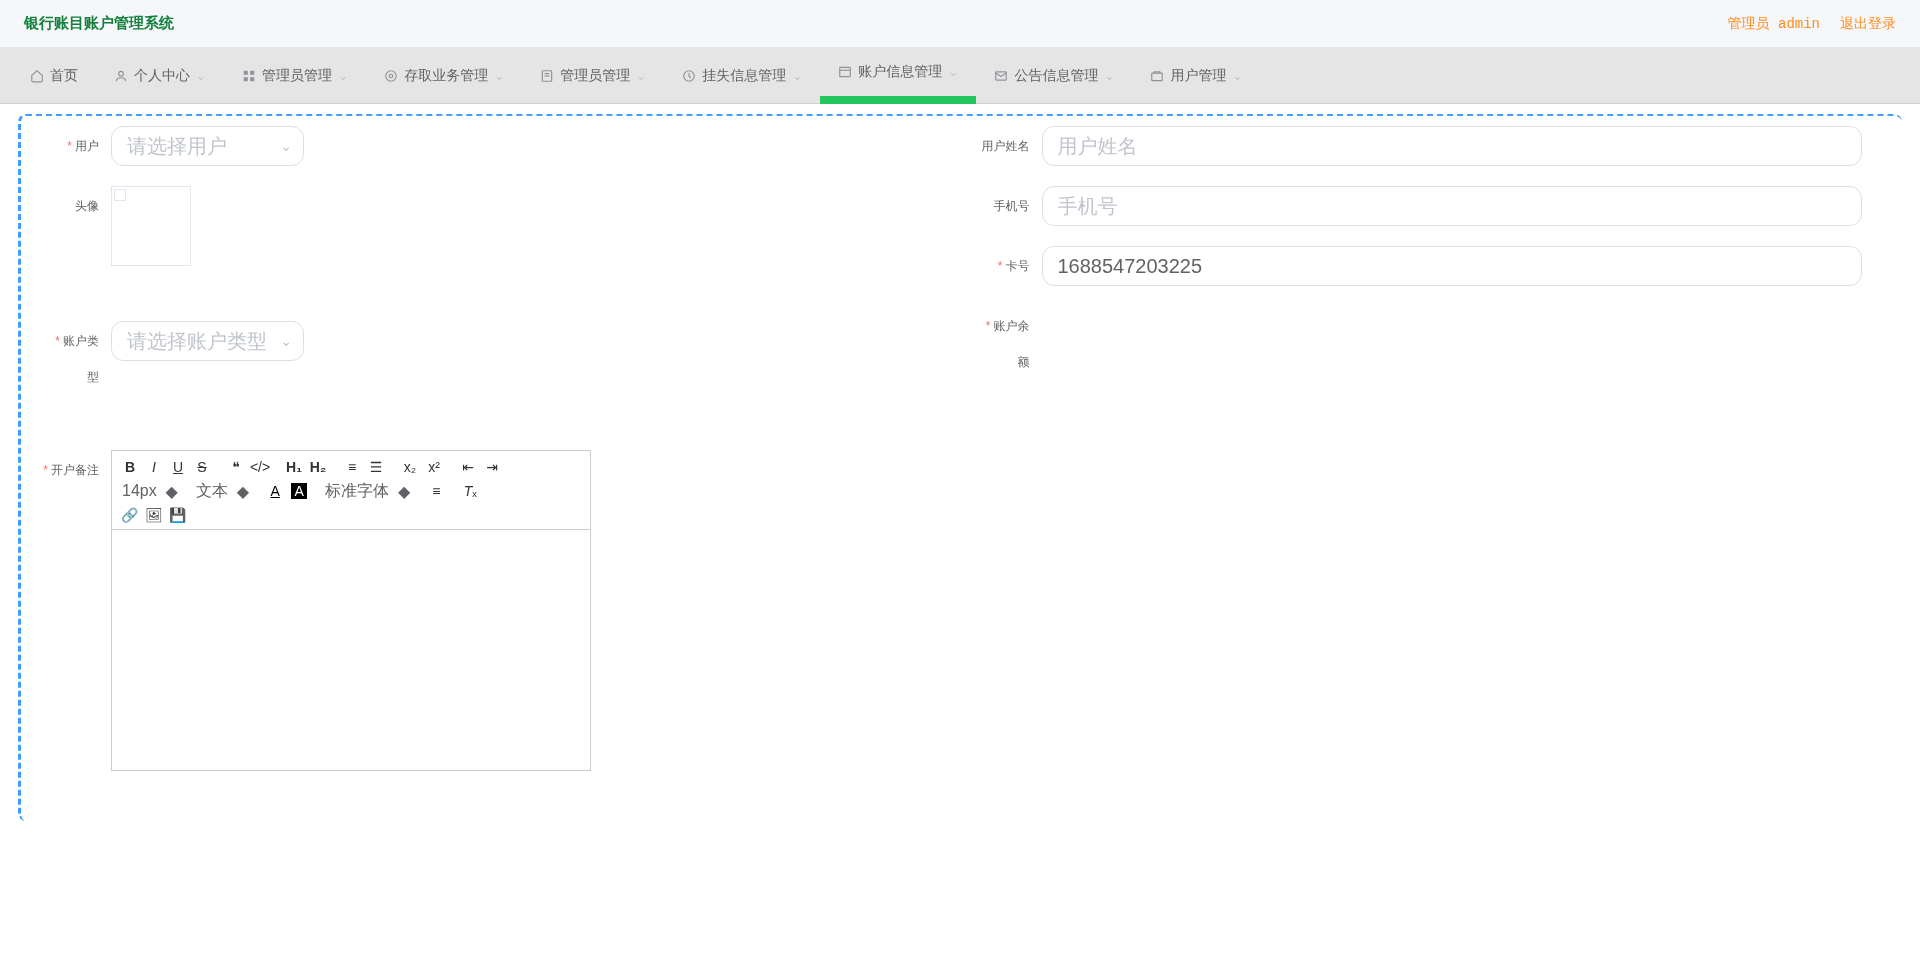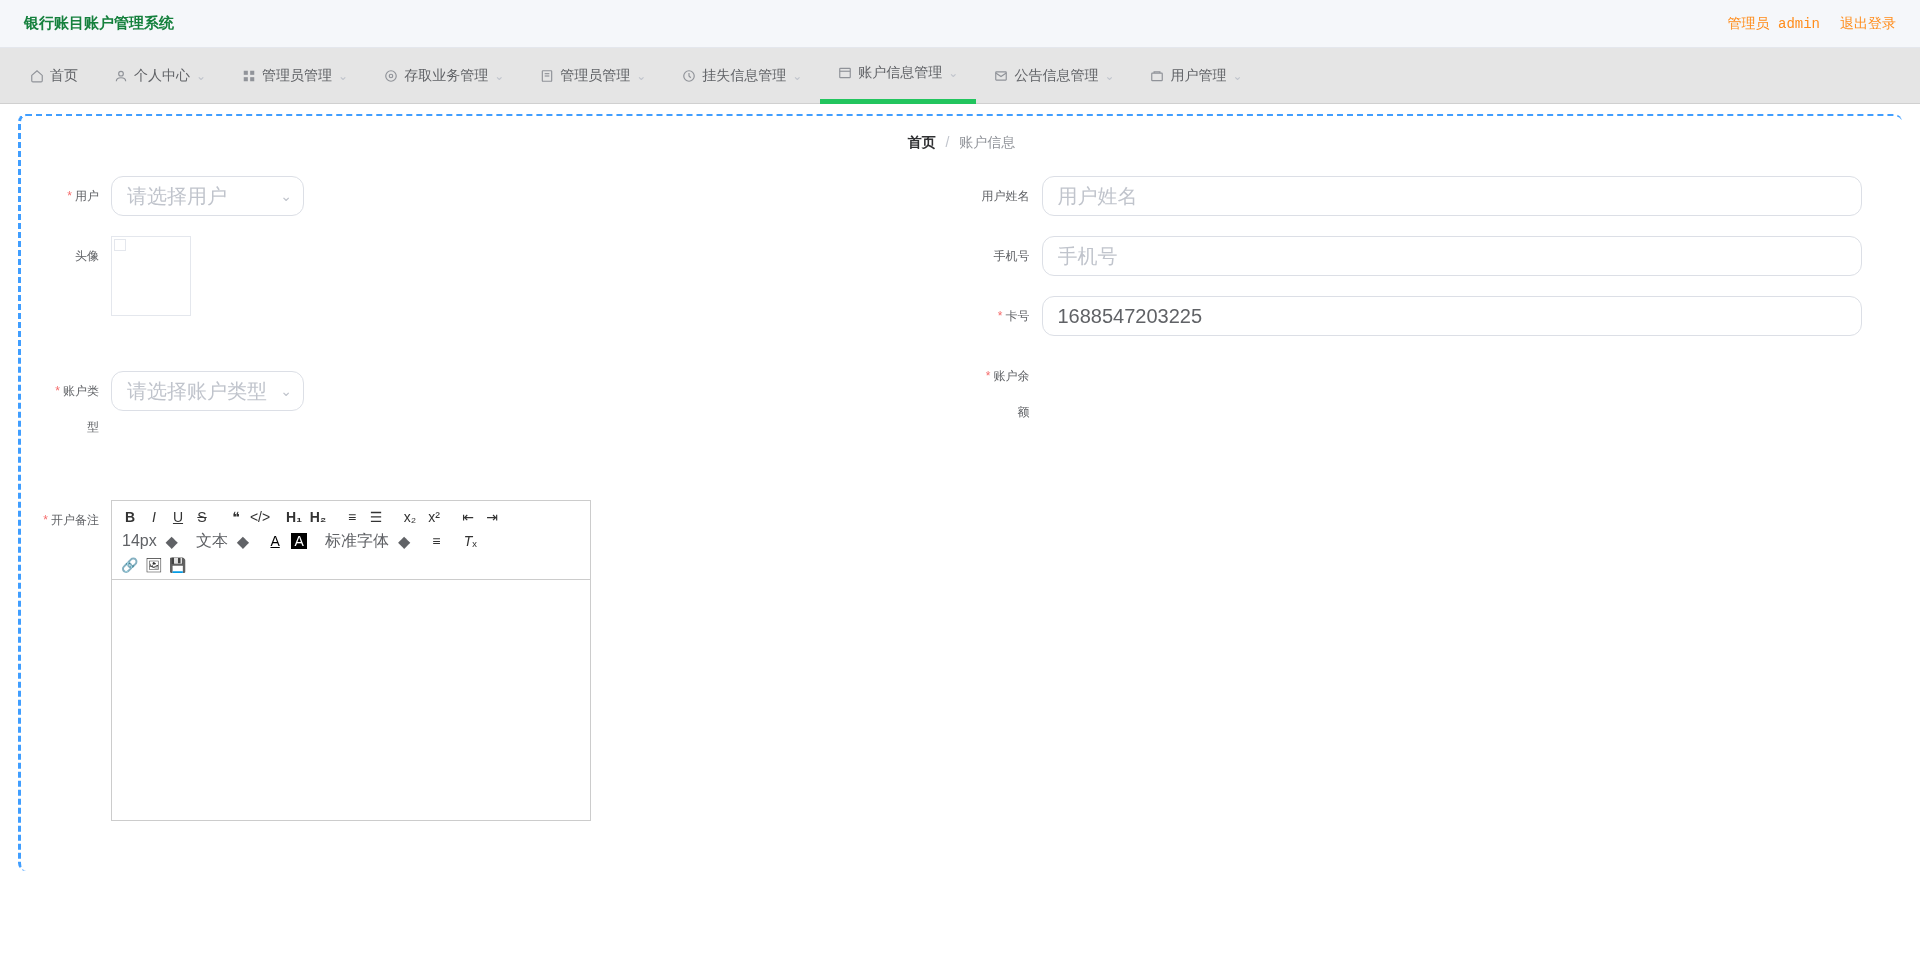--- a/index.html
+++ b/index.html
@@ -50,21 +50,21 @@
       display: flex;
       align-items: center;
       padding: 0 18px;
       height: 56px;
       cursor: pointer;
       color: #606266;
       font-size: 14px;
       position: relative;
     }
     .nav-item.active {
-      border-bottom: 5px solid #22c55e;
+      border-bottom: 8px solid #22c55e;
     }
     .nav-icon {
       margin-right: 6px;
       display: inline-flex;
       color: #909399;
     }
     .nav-chevron {
       margin-left: 6px;
       color: #c0c4cc;
       font-size: 12px;
@@ -327,25 +327,20 @@
           <path d="M7 7V5h10v2"></path>
         </svg>
       </span>
     <span>用户管理</span>
     <span class="nav-chevron">⌄</span>
   </div>
 </div>
 
 <div class="content-area">
   <div class="content-wrap">
-    <div class="breadcrumb">
-      <span class="home">首页</span>
-      <span class="sep">/</span>
-      <span class="current">账户信息</span>
-    </div>
 
     <div class="form-body">
 
       <div class="form-col">
         <div class="form-row">
           <div class="form-label"><span class="req">*</span><span>用户</span></div>
           <div class="form-control narrow">
             <div class="select-box">
               <input class="select-input" readonly="" placeholder="请选择用户" style="">
               <span class="select-arrow">⌄</span>

